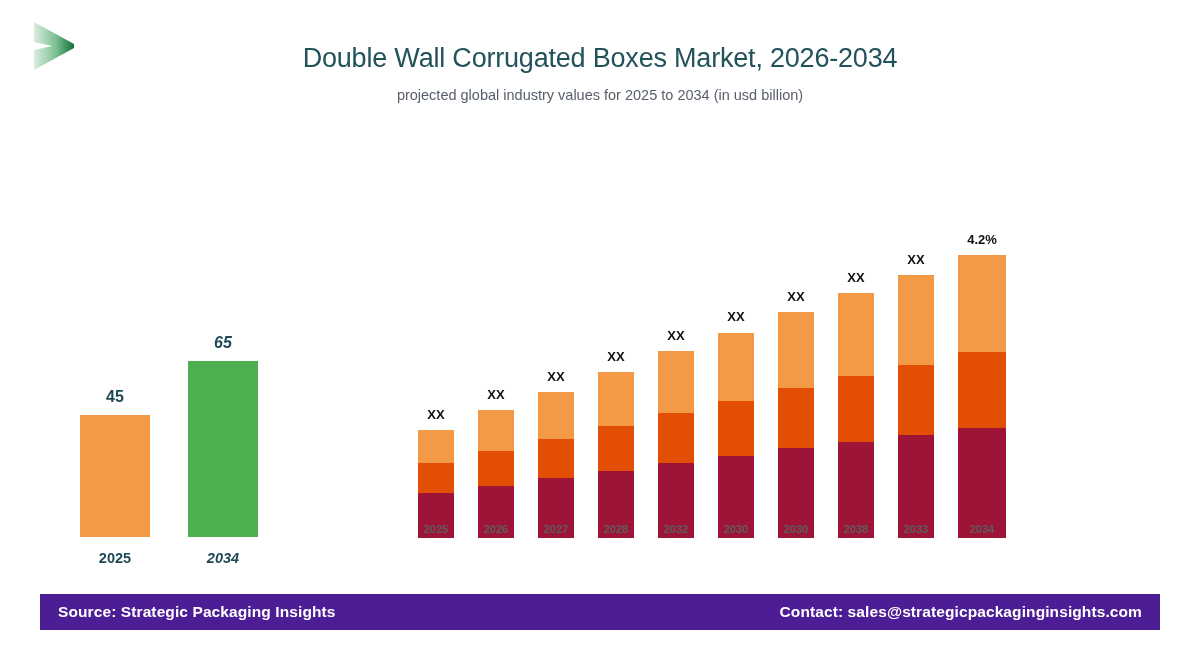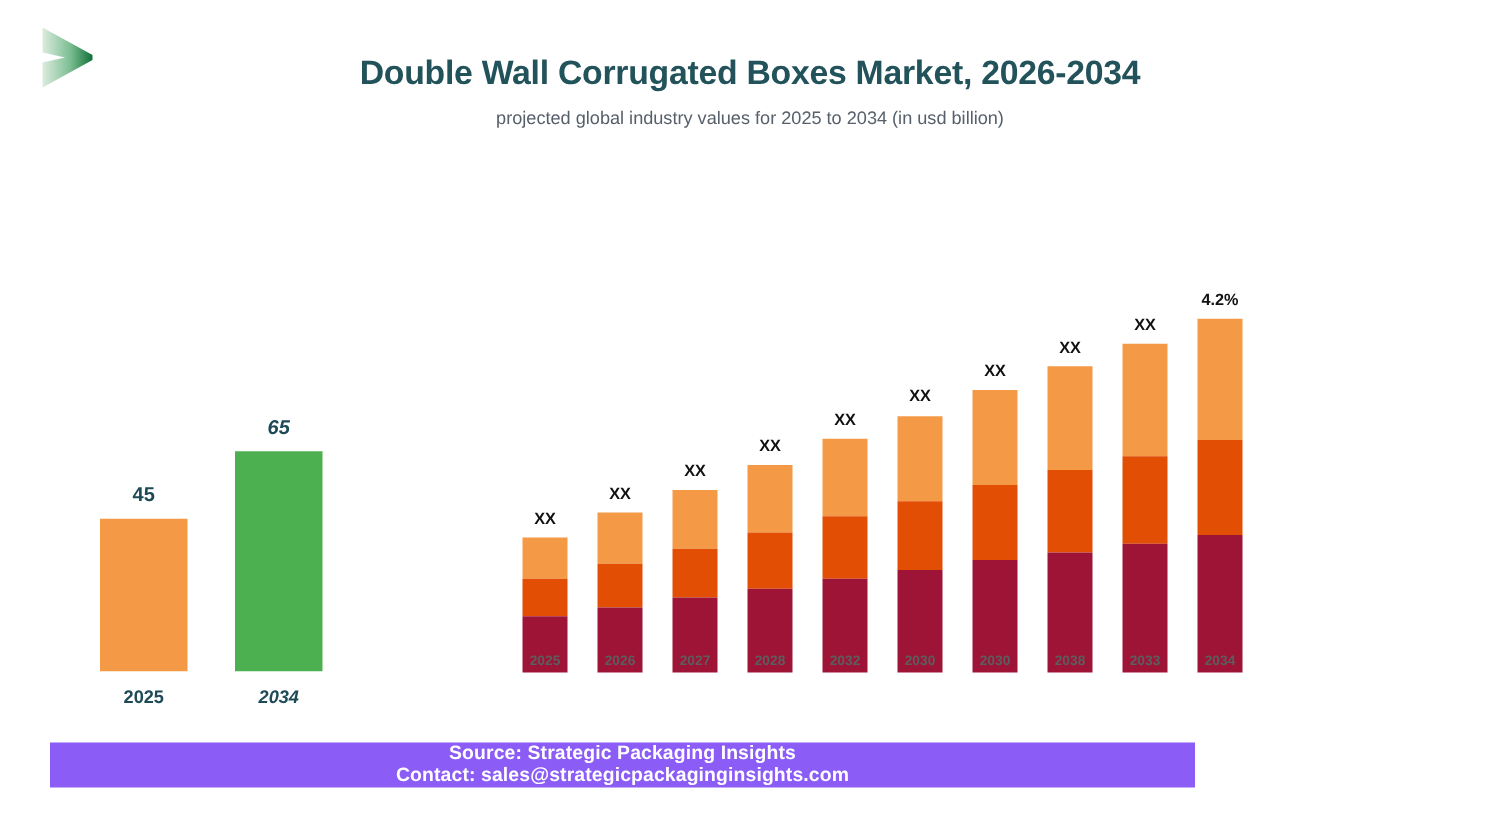--- a/index.html
+++ b/index.html
@@ -60,21 +60,21 @@
   
   #title-block {
     position: absolute;
     left: 260px;
     top: 40px;
     width: 680px;
     text-align: center;
   }
   #chart-title {
     font-size: 27px;
-    font-weight: bold;
+    font-weight: normal;
     color: #22525a;
     line-height: 36px;
     letter-spacing: -0.2px;
   }
   #chart-subtitle {
     margin-top: 10px;
     font-size: 14.5px;
     color: #57606a;
     line-height: 18px;
   }
@@ -174,29 +174,28 @@
     font-size: 11px;
     font-weight: bold;
     color: #5d5d5d;
   }
 
   
   #footer {
     position: absolute;
     left: 40px;
     top: 594px;
-    width: 916px;
+    width: 1120px;
     height: 36px;
-    background: #8b5cf6;
+    background: #4c1d95;
     display: flex;
     align-items: center;
     justify-content: space-between;
     padding: 0 18px;
     box-sizing: border-box;
-    flex-direction: column;
   }
   .footer-text {
     color: #ffffff;
     font-size: 15.5px;
     font-weight: bold;
     letter-spacing: 0.1px;
   }
 </style>
 </head>
 <body>
@@ -313,21 +312,21 @@
       </div>
       <div class="stack-group" style="left: 498px; width: 36px; height: 263px;">
         <div class="stack-col" style="height: 263px;">
           <div class="seg" style="height: 103px; background: rgb(158, 20, 55);"></div>
           <div class="seg" style="height: 70px; background: rgb(226, 78, 4);"></div>
           <div class="seg" style="height: 90px; background: rgb(244, 154, 70);"></div>
         </div>
         <div class="stack-label" style="bottom: 271px;">XX</div>
         <div class="stack-cat">2033</div>
       </div>
-      <div class="stack-group" style="left: 558px; width: 36px; height: 283px;">
+      <div class="stack-group" style="left: 558px; width: 48px; height: 283px;">
         <div class="stack-col" style="height: 283px;">
           <div class="seg" style="height: 110px; background: rgb(158, 20, 55);"></div>
           <div class="seg" style="height: 76px; background: rgb(226, 78, 4);"></div>
           <div class="seg" style="height: 97px; background: rgb(244, 154, 70);"></div>
         </div>
         <div class="stack-label" style="bottom: 291px;">4.2%</div>
         <div class="stack-cat">2034</div>
       </div>
     </div>
 

